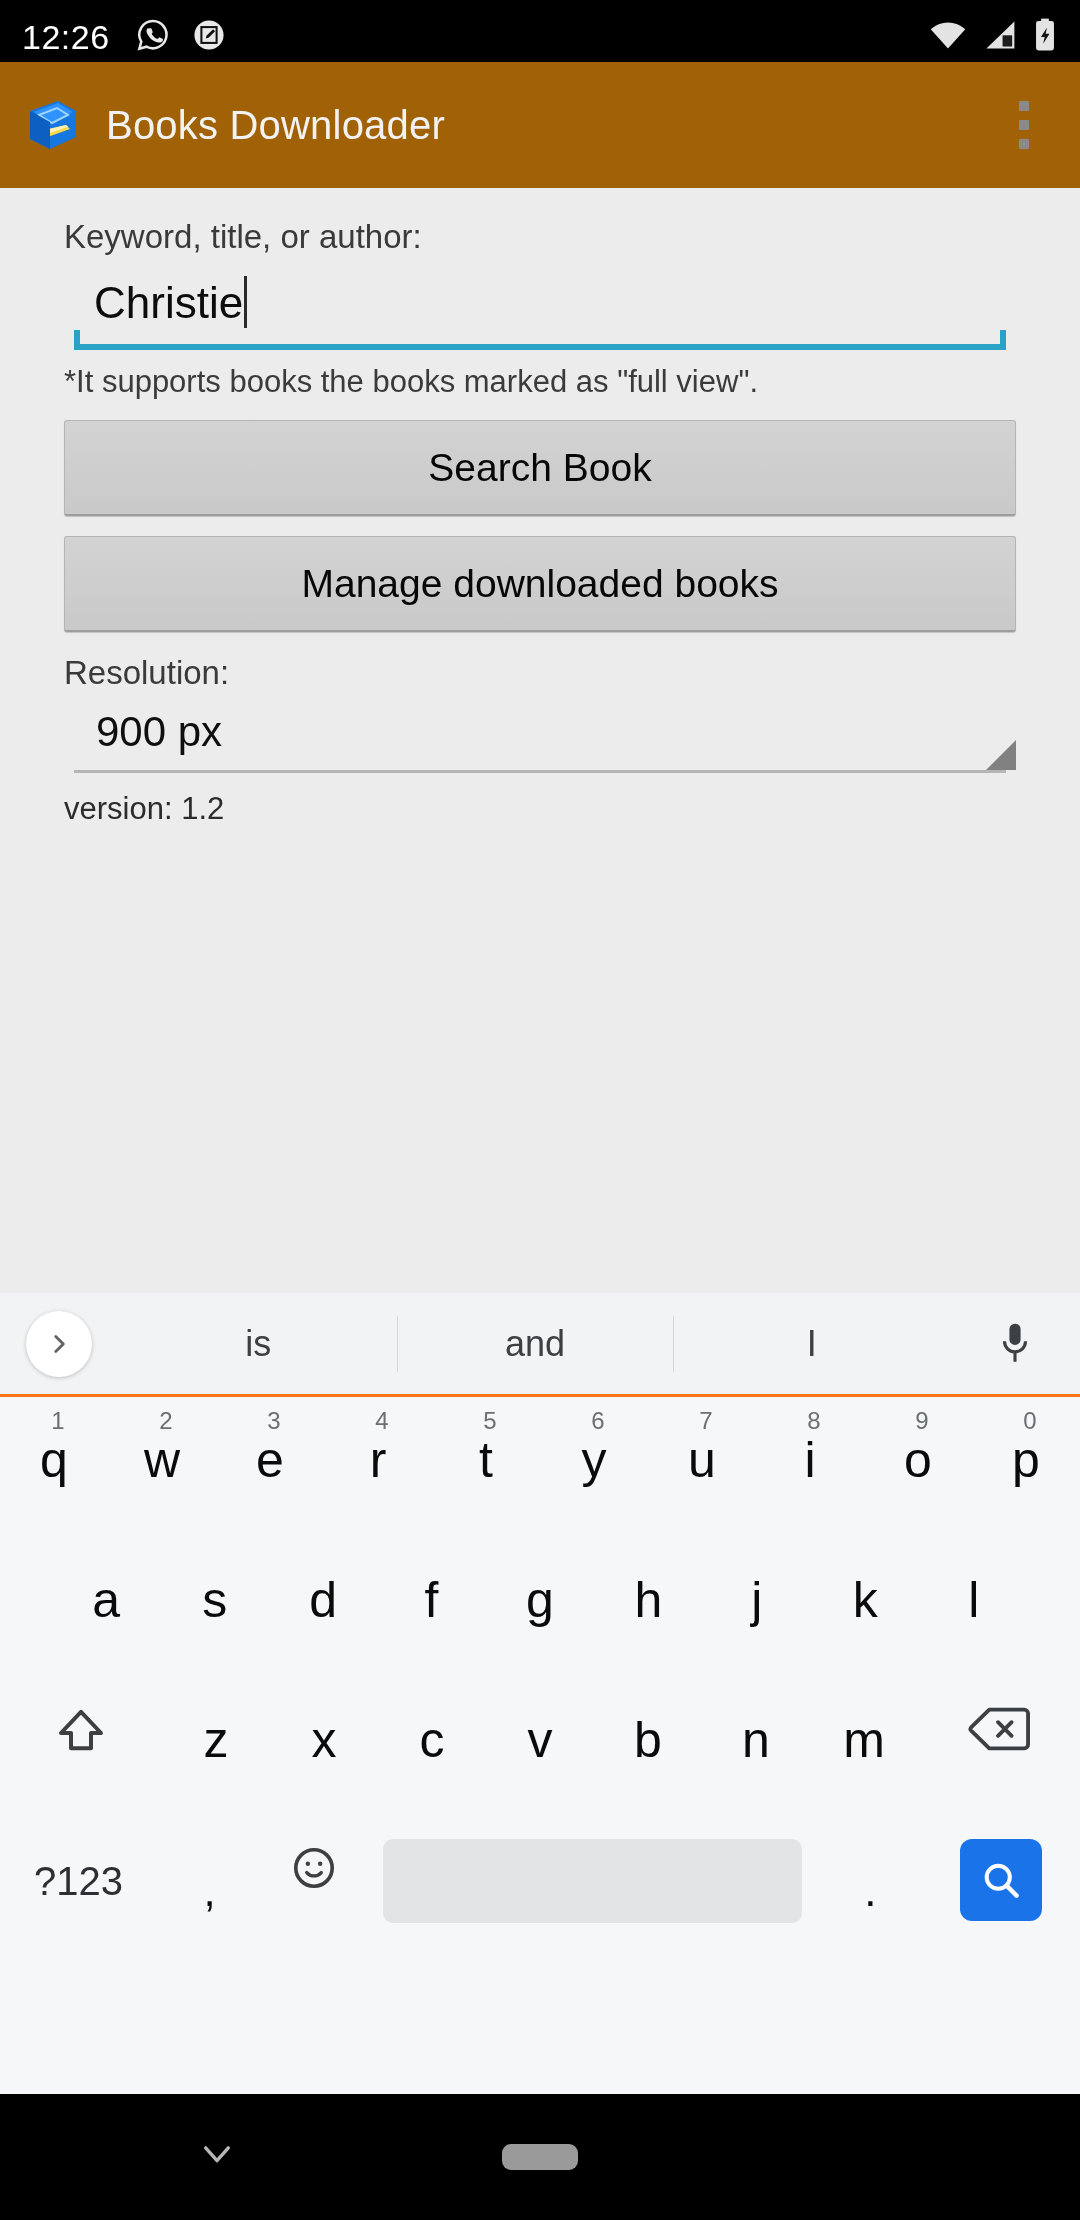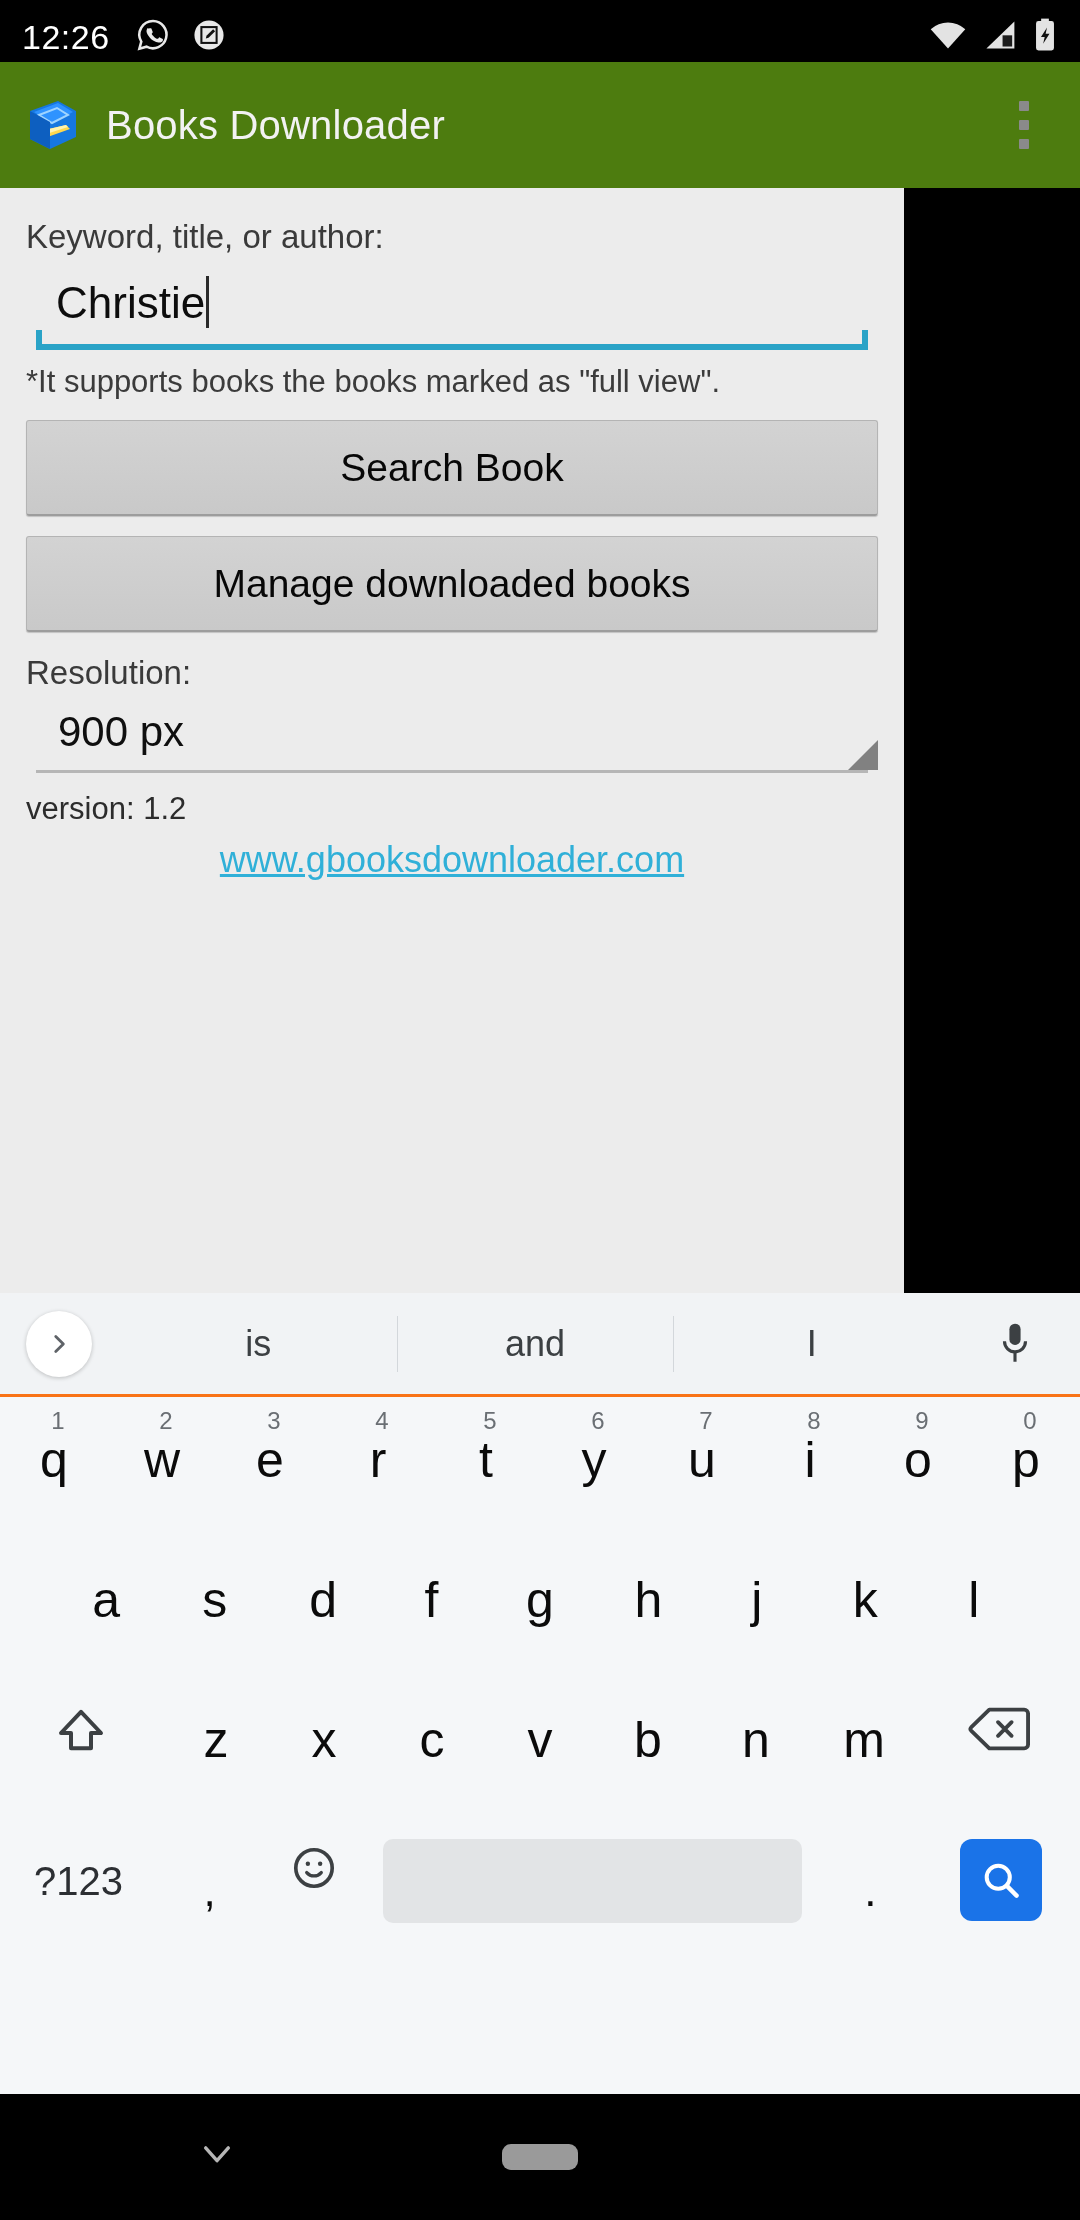--- a/index.html
+++ b/index.html
@@ -18,38 +18,38 @@
     padding: 0 22px;
   }
   .sb-clock { color: #ffffff; font-size: 34px; letter-spacing: .5px; }
   .sb-left-icons { display: flex; align-items: center; gap: 18px; margin-left: 24px; }
   .sb-right { margin-left: auto; display: flex; align-items: center; gap: 14px; }
   .sb-ic { display: block; }
 
   
   .actionbar {
     position: absolute; left: 0; top: 62px; width: 1080px; height: 126px;
-    background: #4d7c0f; display: flex; align-items: center; padding: 0 24px;
+    background: #a16207; display: flex; align-items: center; padding: 0 24px;
   }
   .app-icon { width: 56px; height: 56px; position: relative; flex: 0 0 auto; }
   .app-title {
     color: #f2f2f2; font-size: 40px; margin-left: 26px; font-weight: 400;
     letter-spacing: .2px; white-space: nowrap;
   }
   .overflow {
     margin-left: auto; width: 64px; height: 88px;
     display: flex; flex-direction: column; align-items: center;
     justify-content: center; gap: 9px; cursor: pointer;
   }
   .overflow i { display: block; width: 10px; height: 10px; background: #8a8a8a; border-radius: 1px; }
 
   
   .content {
-    position: absolute; left: 0; top: 188px; width: 904px; height: 1105px;
-    background: #ececec; padding: 0 26px;
+    position: absolute; left: 0; top: 188px; width: 1080px; height: 1105px;
+    background: #ececec; padding: 0 64px;
   }
   .label-top { font-size: 33px; color: #3a3a3a; padding-top: 30px; }
 
   .field-wrap { margin-top: 14px; position: relative; padding: 0 10px; }
   .field-text {
     font-size: 44px; color: #0d0d0d; padding: 8px 0 16px 20px;
     position: relative; display: inline-block; white-space: pre;
   }
   .caret {
     display: inline-block; width: 3px; height: 52px; background: #2a2a2a;
@@ -252,21 +252,20 @@
 
     <div class="label-res">Resolution:</div>
 
     <div class="spinner">
       <div class="spinner-val">900 px</div>
       <div class="spinner-line"></div>
       <span class="spinner-arrow"></span>
     </div>
 
     <div class="version">version: 1.2</div>
-    <a class="weblink" href="#">www.gbooksdownloader.com</a>
   </div>
 
   <div class="keyboard">
 
     <div class="suggest">
       <span class="sg-expand">
         <svg width="26" height="26" viewBox="0 0 24 24">
           <path d="M9 5l7 7-7 7" fill="none" stroke="#5f6368" stroke-width="2.6" stroke-linecap="round" stroke-linejoin="round"></path>
         </svg>
       </span>

